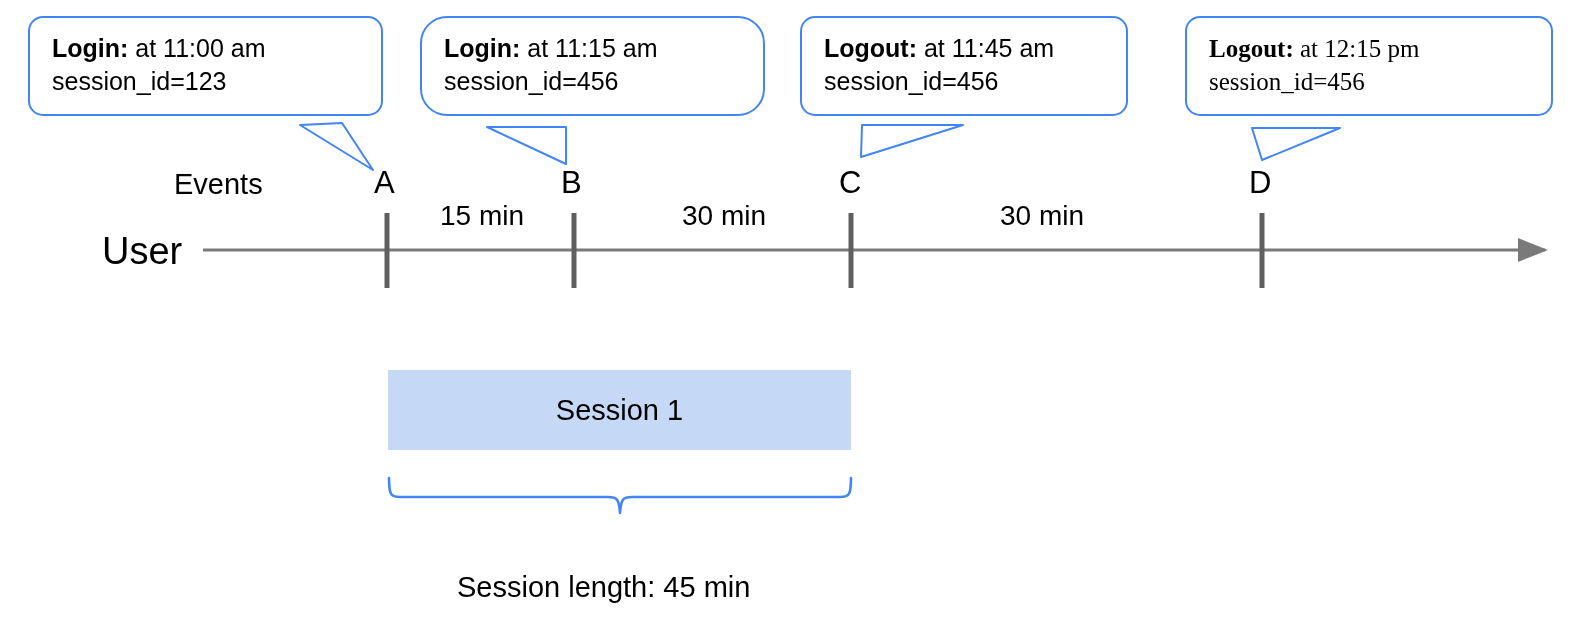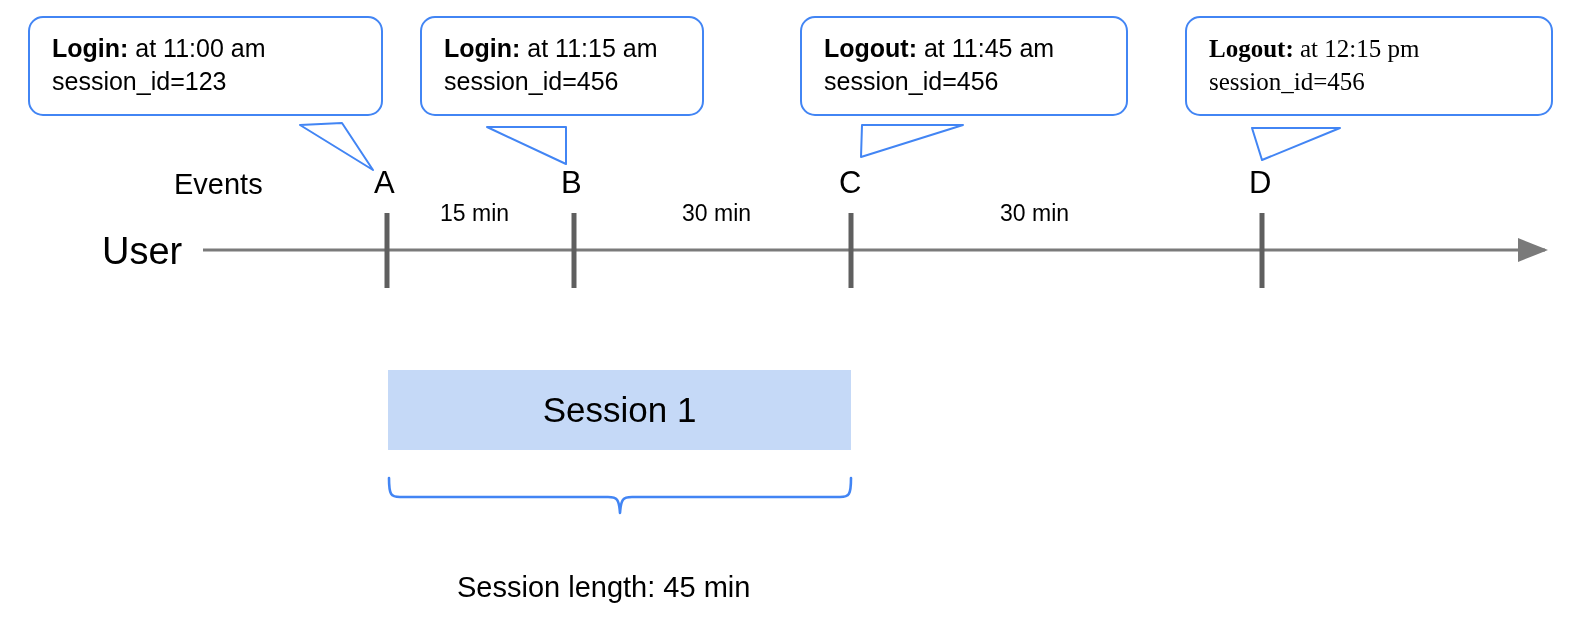--- a/index.html
+++ b/index.html
@@ -43,32 +43,32 @@
   }
   
   .lbl {
     position: absolute;
     white-space: nowrap;
     z-index: 4;
   }
   .lbl-events { font-size: 29px; }
   .lbl-user   { font-size: 38px; }
   .lbl-marker { font-size: 31px; }
-  .lbl-gap    { font-size: 23px; }
+  .lbl-gap    { font-size: 28px; }
   .lbl-session-length { font-size: 29px; }
   
   #session-bar {
     position: absolute;
     background: #c5d9f7;
     display: flex;
     align-items: center;
     justify-content: center;
     z-index: 3;
   }
-  #session-bar-label { font-size: 35px; color: #000; }
+  #session-bar-label { font-size: 29px; color: #000; }
 </style>
 </head>
 <body>
 
 <div id="canvas">
 
   <svg id="overlay" viewBox="0 0 1574 630">
     <defs>
       <marker id="arrowhead" markerWidth="10" markerHeight="8" refX="9" refY="4" orient="auto">
         <path d="M0,0 L10,4 L0,8 Z" fill="#7a7a7a"></path>
@@ -100,21 +100,21 @@
   </svg>
 
   <div class="callout" id="callout-a" style="left:28px; top:16px; width:355px;">
     <span class="line">
       <span class="evt">Login:</span>
       <span>at 11:00 am</span>
     </span>
     <span class="line">session_id=123</span>
   </div>
 
-  <div class="callout" id="callout-b" style="left:420px; top:16px; width:284px;">
+  <div class="callout" id="callout-b" style="left:420px; top:16px; width:345px;border-radius:27px;">
     <span class="line">
       <span class="evt">Login:</span>
       <span>at 11:15 am</span>
     </span>
     <span class="line">session_id=456</span>
   </div>
 
   <div class="callout" id="callout-c" style="left:800px; top:16px; width:328px;">
     <span class="line">
       <span class="evt">Logout:</span>

